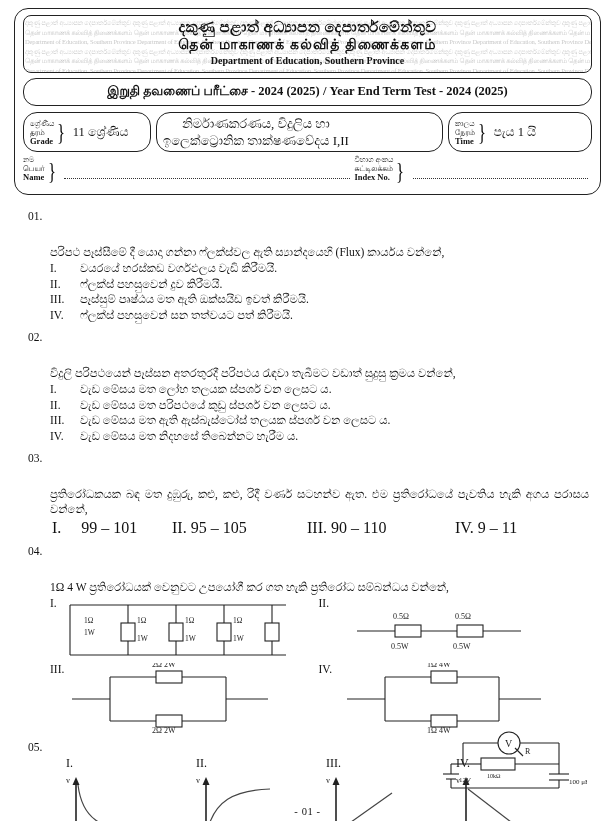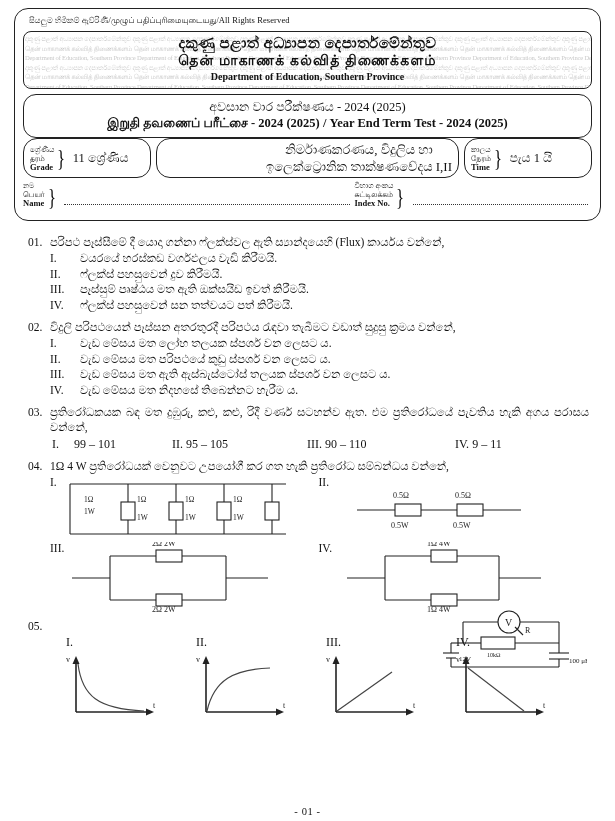--- a/index.html
+++ b/index.html
@@ -95,34 +95,34 @@
     text-align: center;
     padding: 4px 0 5px 0;
   }
   .exam-sin { font-size: 12.5px; line-height: 16px; }
   .exam-tam { font-size: 12.5px; line-height: 17px; }
   .exam-tam b { font-weight: bold; }
 
   .info-row {
     display: flex;
     align-items: stretch;
-    margin-top: 0;
+    margin-top: 6px;
     gap: 5px;
   }
   .pill {
     border: 1px solid #222;
     border-radius: 14px;
     display: flex;
     align-items: center;
     padding: 2px 6px;
     box-sizing: border-box;
   }
   .pill.grade { width: 128px; }
-  .pill.subject { flex: 1; justify-content: flex-end; text-align: center; }
-  .pill.time { width: 128px; }
+  .pill.subject { flex: 1; justify-content: flex-start; text-align: center; }
+  .pill.time { width: 144px; }
 
   .trilabel {
     font-size: 7.5px;
     line-height: 9px;
     text-align: left;
     white-space: nowrap;
   }
   .trilabel .en { font-weight: bold; font-size: 8.5px; font-family: Liberation Serif, serif; }
   .brace {
     font-size: 24px;
@@ -167,40 +167,40 @@
   }
   .q-stem {
     display: flex;
     font-size: 11.5px;
     line-height: 15px;
   }
   .q-num {
     width: 22px;
     flex: 0 0 22px;
   }
-  .q-text { flex: 1; }
+  .q-text { flex: 1; margin-top: 36px; }
   .q-text.justify { text-align: justify; }
   .opt-list { margin-top: 1px; }
   .opt {
     display: flex;
     line-height: 15.5px;
     font-size: 11.5px;
   }
   .opt-num {
     width: 52px;
     flex: 0 0 52px;
     padding-left: 22px;
     box-sizing: border-box;
   }
   .opt-txt { flex: 1; }
 
   .opt-inline {
     display: flex;
     padding-left: 24px;
-    font-size: 12px;
+    font-size: 16px;
     margin-top: 2px;
   }
   .opt-inline span { display: inline-block; }
   .oi1 { width: 120px; }
   .oi2 { width: 135px; }
   .oi3 { width: 148px; }
 
   
   .circ-grid {
     margin-top: 2px;
@@ -253,42 +253,38 @@
     letter-spacing: 0.6px;
   }
 </style>
 </head>
 <body>
 
 <div class="page">
 
   <div class="header-outer">
 
-    <div class="rights-line">
-      <span class="sin">සියලුම හිමිකම් ඇව්රිණි/</span><span class="tam">முழுப் பதிப்புரிமையுடையது/</span><span class="eng">All Rights Reserved</span>
-    </div>
 
     <div class="dept-box">
       <div class="watermark" id="wm">
           <div>දකුණු පළාත් අධ්‍යාපන දෙපාර්තමේන්තුව  දකුණු පළාත් අධ්‍යාපන දෙපාර්තමේන්තුව  දකුණු පළාත් අධ්‍යාපන දෙපාර්තමේන්තුව  දකුණු පළාත් අධ්‍යාපන දෙපාර්තමේන්තුව  දකුණු පළාත් අධ්‍යාපන දෙපාර්තමේන්තුව  දකුණු පළාත් අධ්‍යාපන දෙපාර්තමේන්තුව  දකුණු පළාත් අධ්‍යාපන දෙපාර්තමේන්තුව  දකුණු පළාත් අධ්‍යාපන දෙපාර්තමේන්තුව  දකුණු පළාත් අධ්‍යාපන දෙපාර්තමේන්තුව  දකුණු පළාත් අධ්‍යාපන දෙපාර්තමේන්තුව  දකුණු පළාත් අධ්‍යාපන දෙපාර්තමේන්තුව  දකුණු පළාත් අධ්‍යාපන දෙපාර්තමේන්තුව  </div>
           <div>தென் மாகாணக் கல்வித் திணைக்களம்  தென் மாகாணக் கல்வித் திணைக்களம்  தென் மாகாணக் கல்வித் திணைக்களம்  தென் மாகாணக் கல்வித் திணைக்களம்  தென் மாகாணக் கல்வித் திணைக்களம்  தென் மாகாணக் கல்வித் திணைக்களம்  தென் மாகாணக் கல்வித் திணைக்களம்  தென் மாகாணக் கல்வித் திணைக்களம்  தென் மாகாணக் கல்வித் திணைக்களம்  தென் மாகாணக் கல்வித் திணைக்களம்  தென் மாகாணக் கல்வித் திணைக்களம்  தென் மாகாணக் கல்வித் திணைக்களம்  </div>
           <div>Department of Education, Southern Province  Department of Education, Southern Province  Department of Education, Southern Province  Department of Education, Southern Province  Department of Education, Southern Province  Department of Education, Southern Province  Department of Education, Southern Province  Department of Education, Southern Province  Department of Education, Southern Province  Department of Education, Southern Province  Department of Education, Southern Province  Department of Education, Southern Province  </div>
           <div>දකුණු පළාත් අධ්‍යාපන දෙපාර්තමේන්තුව  දකුණු පළාත් අධ්‍යාපන දෙපාර්තමේන්තුව  දකුණු පළාත් අධ්‍යාපන දෙපාර්තමේන්තුව  දකුණු පළාත් අධ්‍යාපන දෙපාර්තමේන්තුව  දකුණු පළාත් අධ්‍යාපන දෙපාර්තමේන්තුව  දකුණු පළාත් අධ්‍යාපන දෙපාර්තමේන්තුව  දකුණු පළාත් අධ්‍යාපන දෙපාර්තමේන්තුව  දකුණු පළාත් අධ්‍යාපන දෙපාර්තමේන්තුව  දකුණු පළාත් අධ්‍යාපන දෙපාර්තමේන්තුව  දකුණු පළාත් අධ්‍යාපන දෙපාර්තමේන්තුව  දකුණු පළාත් අධ්‍යාපන දෙපාර්තමේන්තුව  දකුණු පළාත් අධ්‍යාපන දෙපාර්තමේන්තුව  </div>
           <div>தென் மாகாணக் கல்வித் திணைக்களம்  தென் மாகாணக் கல்வித் திணைக்களம்  தென் மாகாணக் கல்வித் திணைக்களம்  தென் மாகாணக் கல்வித் திணைக்களம்  தென் மாகாணக் கல்வித் திணைக்களம்  தென் மாகாணக் கல்வித் திணைக்களம்  தென் மாகாணக் கல்வித் திணைக்களம்  தென் மாகாணக் கல்வித் திணைக்களம்  தென் மாகாணக் கல்வித் திணைக்களம்  தென் மாகாணக் கல்வித் திணைக்களம்  தென் மாகாணக் கல்வித் திணைக்களம்  தென் மாகாணக் கல்வித் திணைக்களம்  </div>
           <div>Department of Education, Southern Province  Department of Education, Southern Province  Department of Education, Southern Province  Department of Education, Southern Province  Department of Education, Southern Province  Department of Education, Southern Province  Department of Education, Southern Province  Department of Education, Southern Province  Department of Education, Southern Province  Department of Education, Southern Province  Department of Education, Southern Province  Department of Education, Southern Province  </div>
         </div>
       <div class="dept-text">
         <div class="dept-sin">දකුණු පළාත් අධ්‍යාපන දෙපාර්තමේන්තුව</div>
         <div class="dept-tam">தென் மாகாணக் கல்வித் திணைக்களம்</div>
         <div class="dept-eng">Department of Education, Southern Province</div>
       </div>
     </div>
 
     <div class="exam-box">
-      <div class="exam-sin">අවසාන වාර පරීක්ෂණය - 2024 (2025)</div>
       <div class="exam-tam">
         <b>இறுதி தவணைப் பரீட்சை - 2024 (2025)</b>
         <b>/ Year End Term Test - 2024 (2025)</b>
       </div>
     </div>
 
     <div class="info-row">
 
       <div class="pill grade">
         <div class="trilabel">

